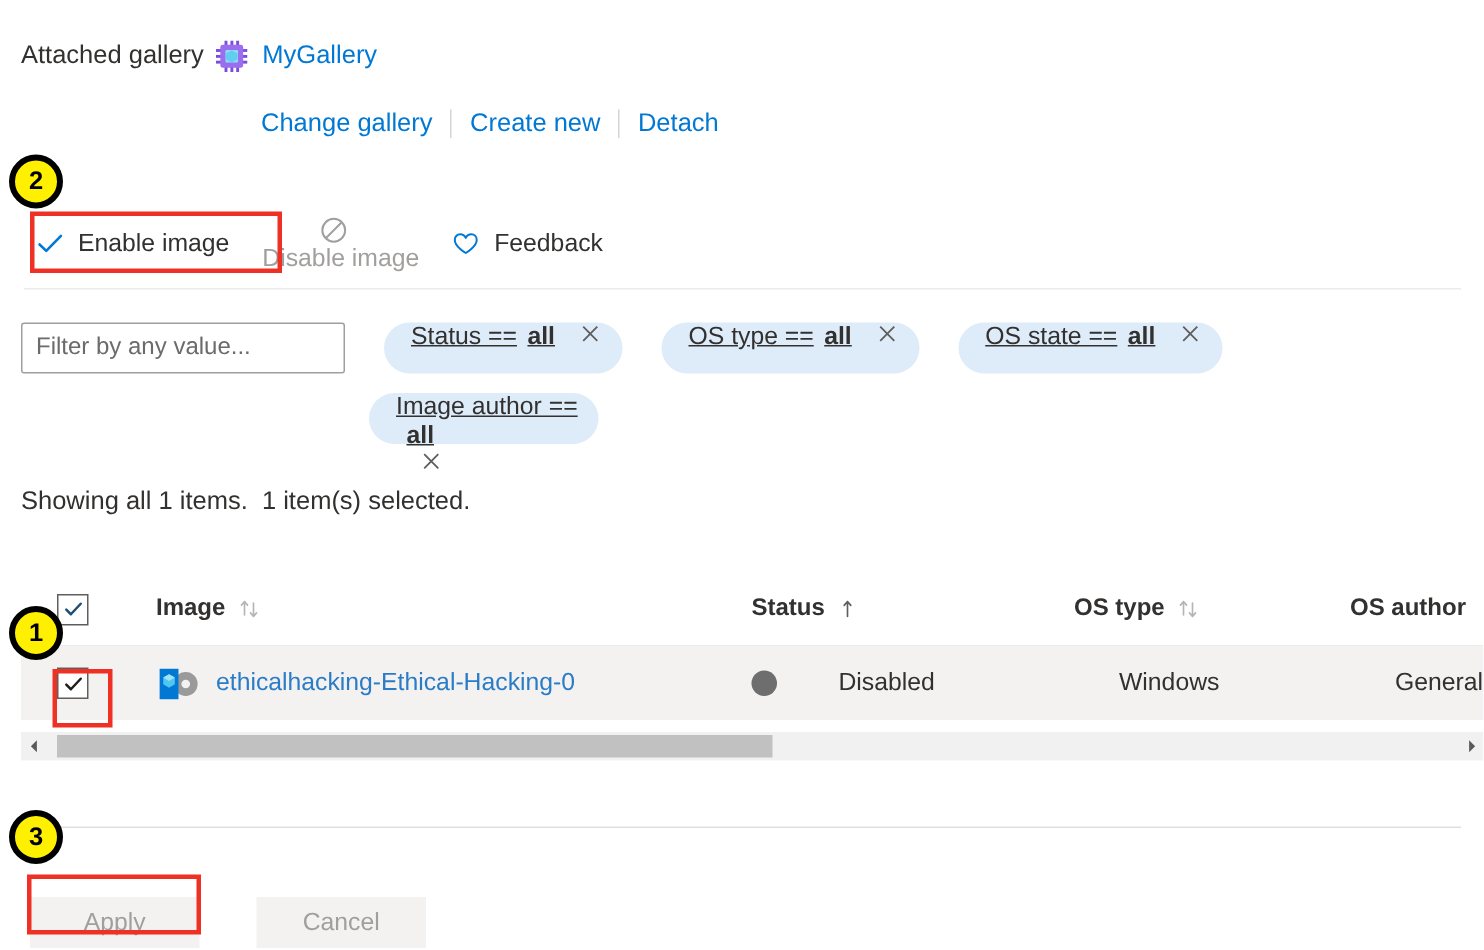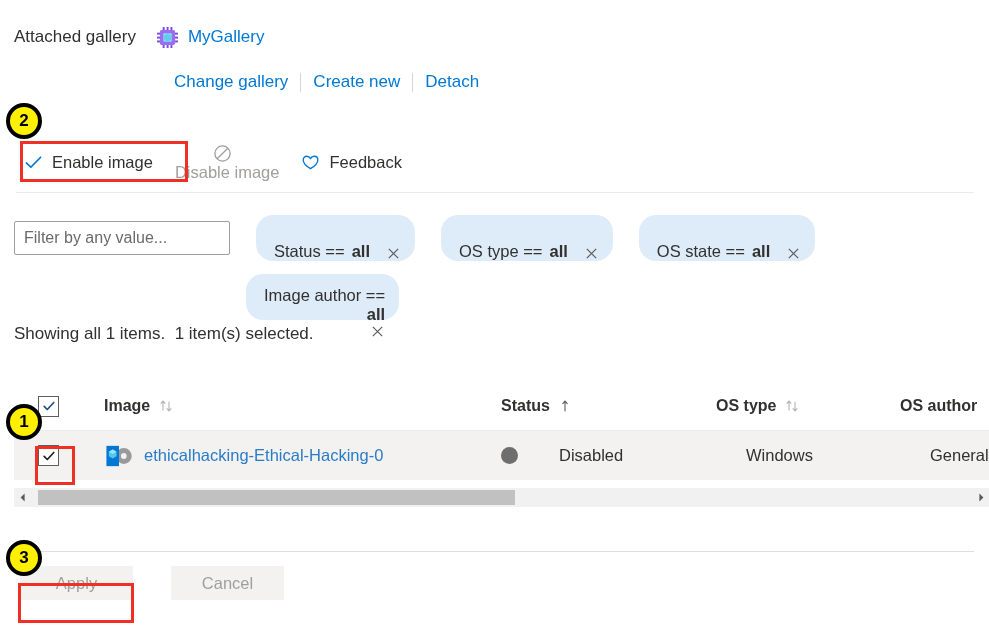--- a/index.html
+++ b/index.html
@@ -22,21 +22,21 @@
     position: absolute;
     left: 14px;
     top: 24px;
     display: flex;
     align-items: center;
     height: 26px;
   }
   .gallery-label {
     font-size: 17px;
     color: #323130;
-    margin-right: 21px;
+    margin-right: 8px;
   }
   .gallery-icon {
     width: 21px;
     height: 21px;
     margin-right: 10px;
     display: block;
   }
   .gallery-name {
     font-size: 17px;
     color: #0078d4;
@@ -122,30 +122,31 @@
     padding: 0 9px;
     font-size: 16px;
     font-family: "Liberation Sans", "DejaVu Sans", sans-serif;
     color: #323130;
     background: #ffffff;
     outline: none;
   }
   .filter-input::placeholder { color: #6b6b6b; }
   .pill {
     display: inline-flex;
-    align-items: flex-end;
+    align-items: flex-start;
     height: 34px;
     background: #deecf9;
     border-radius: 17px;
-    padding: 12px 14px 0 18px;
+    padding: 0 14px 0 18px;
     margin-left: 26px;
     font-size: 16.5px;
     color: #323130;
     cursor: pointer;
     white-space: nowrap;
+    text-decoration: underline;
   }
   .pill .pill-strong { font-weight: bold; margin-left: 7px; }
   .pill .pill-x {
     margin-left: 16px;
     width: 15px;
     height: 15px;
     display: block;
   }
   .filter-line.second {
     margin-top: 13px;
@@ -283,21 +284,21 @@
     position: absolute;
     left: 14px;
     top: 551px;
     width: 960px;
     height: 1px;
     background: #e1dfdd;
   }
   .footer {
     position: absolute;
     left: 20px;
-    top: 566px;
+    top: 598px;
     display: flex;
     align-items: flex-start;
   }
   .btn {
     min-width: 113px;
     height: 34px;
     box-sizing: border-box;
     border: none;
     background: #f3f2f1;
     color: #a19f9d;

